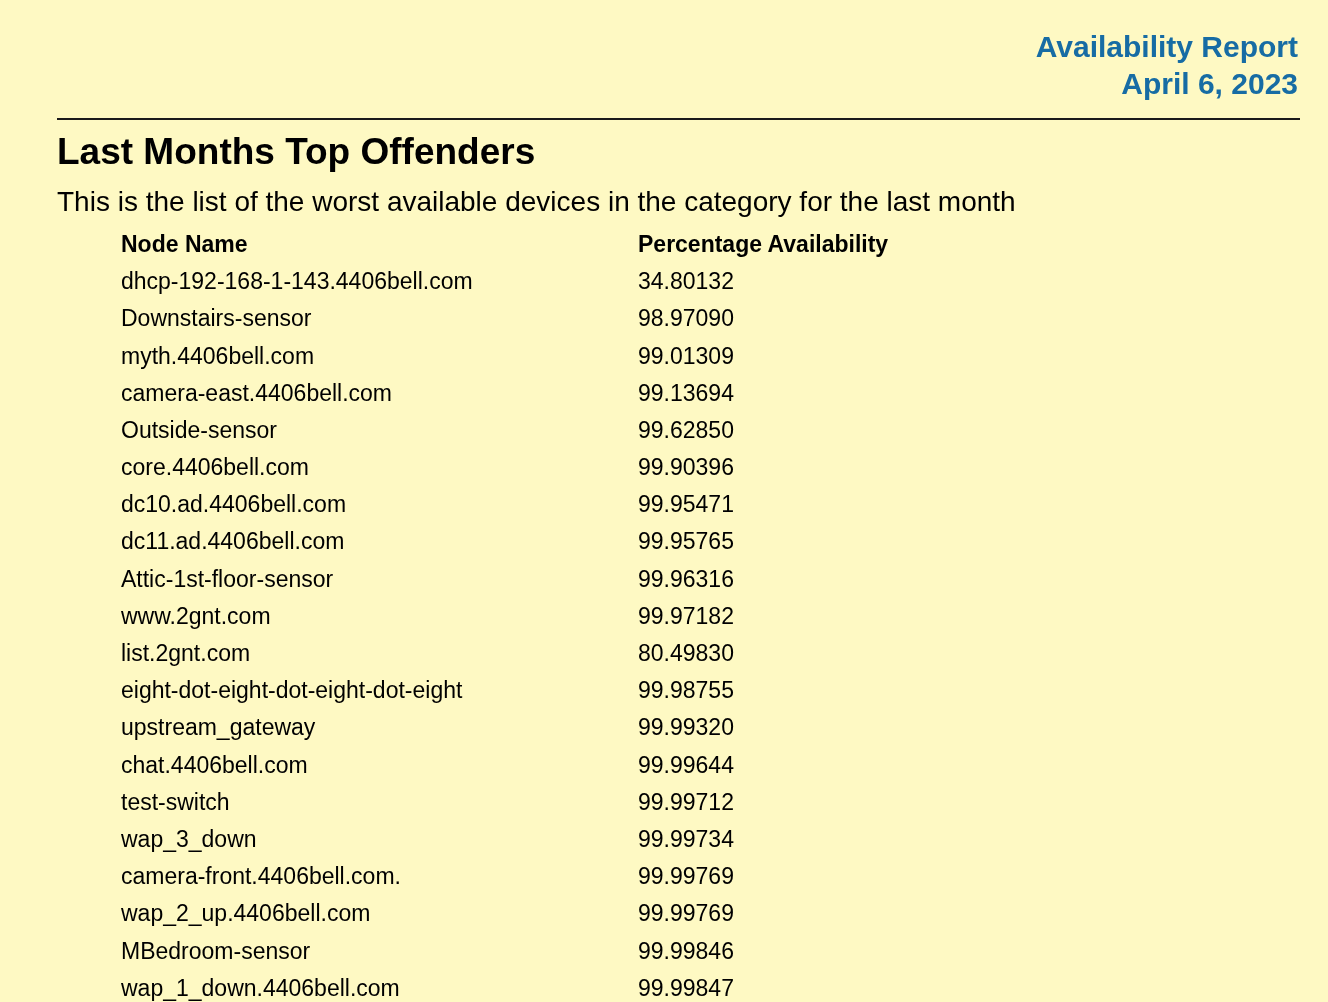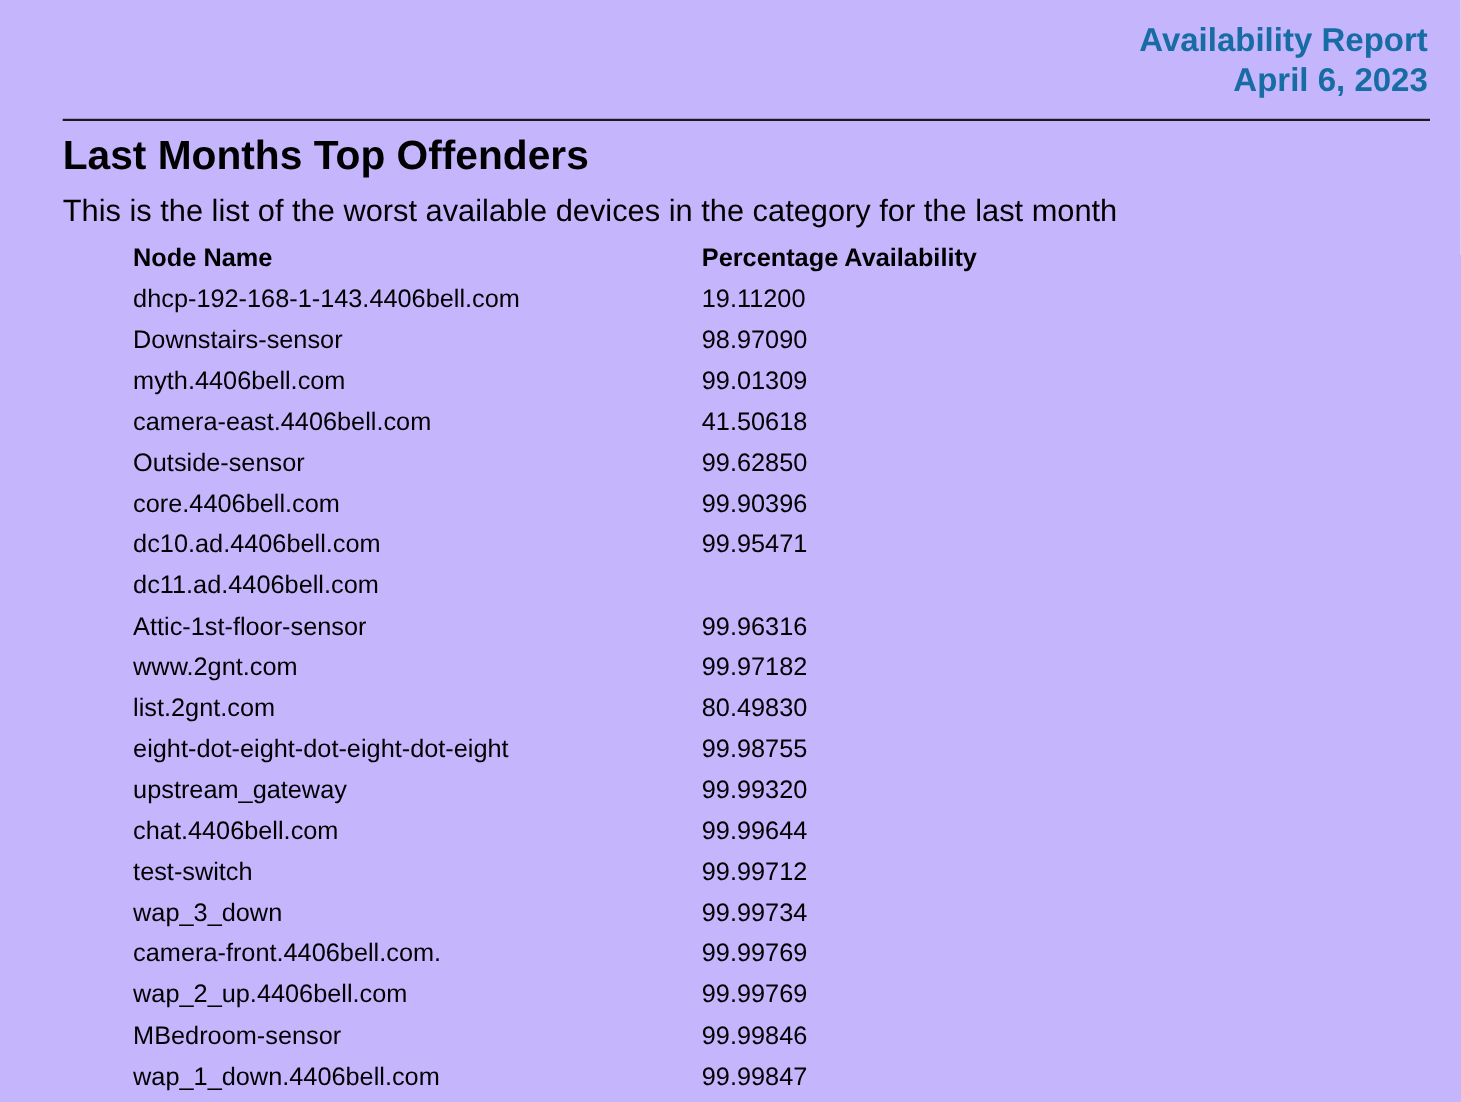--- a/index.html
+++ b/index.html
@@ -6,23 +6,23 @@
     margin: 0;
     padding: 0;
     background: #ffffff;
     font-family: "Liberation Sans", "DejaVu Sans", sans-serif;
     color: #000000;
   }
   .page {
     position: relative;
     width: 1328px;
     height: 1002px;
-    background: #c4b5fd;
+    background: #fef9c3;
     box-sizing: border-box;
-    padding: 18px 28px 0 57px;
+    padding: 28px 28px 0 57px;
     overflow: hidden;
   }
   .report-header {
     text-align: right;
     color: var(--accent, #176CA4);
     font-weight: bold;
     font-size: 30px;
     line-height: 37px;
     padding-right: 2px;
   }
@@ -80,55 +80,56 @@
   <p class="section-description">This is the list of the worst available devices in the category for the last month</p>
 
   <div class="avail-table">
     <div class="trow thead">
       <div class="cell name">Node Name</div>
       <div class="cell value">Percentage Availability</div>
     </div>
     <div id="rows">
     <div class="trow">
       <div class="cell name">dhcp-192-168-1-143.4406bell.com</div>
-      <div class="cell value">19.11200</div>
+      <div class="cell value">34.80132</div>
     </div>
 
     <div class="trow">
       <div class="cell name">Downstairs-sensor</div>
       <div class="cell value">98.97090</div>
     </div>
 
     <div class="trow">
       <div class="cell name">myth.4406bell.com</div>
       <div class="cell value">99.01309</div>
     </div>
 
     <div class="trow">
       <div class="cell name">camera-east.4406bell.com</div>
-      <div class="cell value">41.50618</div>
+      <div class="cell value">99.13694</div>
     </div>
 
     <div class="trow">
       <div class="cell name">Outside-sensor</div>
       <div class="cell value">99.62850</div>
     </div>
 
     <div class="trow">
       <div class="cell name">core.4406bell.com</div>
       <div class="cell value">99.90396</div>
     </div>
 
     <div class="trow">
       <div class="cell name">dc10.ad.4406bell.com</div>
       <div class="cell value">99.95471</div>
     </div>
 
     <div class="trow">
       <div class="cell name">dc11.ad.4406bell.com</div>
+      <div class="cell value">99.95765</div>
     </div>
 
     <div class="trow">
       <div class="cell name">Attic-1st-floor-sensor</div>
       <div class="cell value">99.96316</div>
     </div>
 
     <div class="trow">
       <div class="cell name">www.2gnt.com</div>
       <div class="cell value">99.97182</div>

